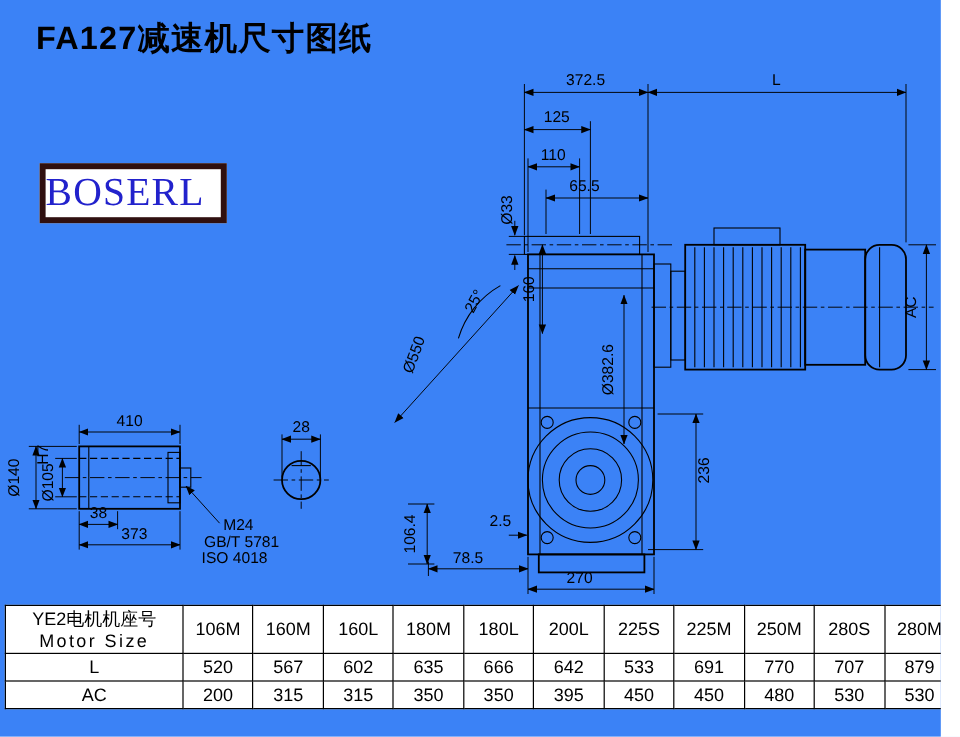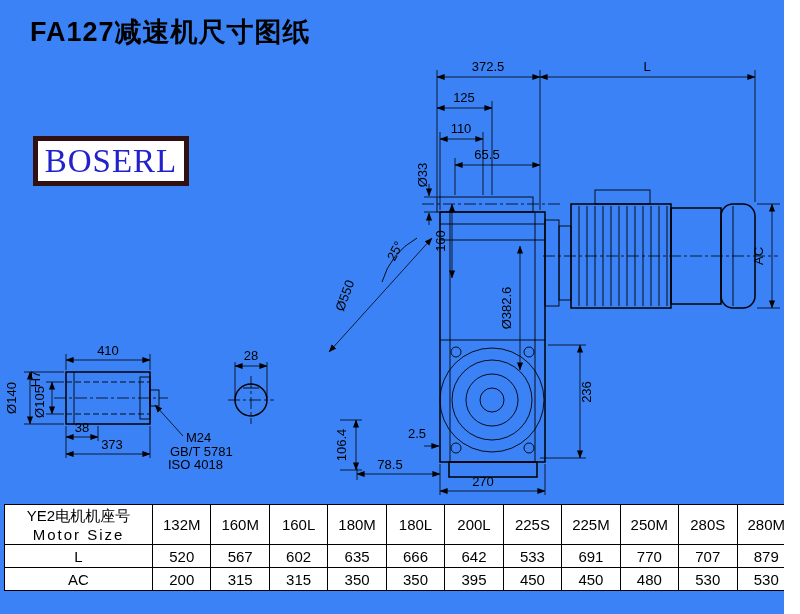--- a/index.html
+++ b/index.html
@@ -5,21 +5,21 @@
   * { margin:0; padding:0; box-sizing:border-box; }
   html,body { width:800px; height:614px; background:#fff; }
   body { font-family:"Liberation Sans", sans-serif; color:#000; }
   #page { position:relative; width:784px; height:614px; background:#3b82f6; overflow:hidden; }
 
   .title { position:absolute; left:30px; top:14px; font-size:27px; font-weight:bold;
            letter-spacing:1px; color:#000; white-space:nowrap; }
 
   .logo { position:absolute; left:33px; top:136px; width:156px; height:50px;
           border:5px solid var(--logo_border, #301010); background:#fff;
-          display:flex; align-items:center; justify-content:center; }
+          display:flex; align-items:center; }
   .logo span { font-family:"Liberation Serif", serif; font-size:33px;
                color:var(--logo_text, #2222cc); letter-spacing:1px; }
 
   svg.drawing { position:absolute; left:0; top:0; }
   svg text { font-family:"Liberation Sans", sans-serif; font-size:13px; fill:#000; }
   .out  { fill:none; stroke:#000; stroke-width:1.5; }
   .thin { fill:none; stroke:#000; stroke-width:0.9; }
   .ext  { stroke:#000; stroke-width:0.8; fill:none; }
   .dim  { stroke:#000; stroke-width:0.8; fill:none;
           marker-start:url(#arr); marker-end:url(#arr); }
@@ -224,21 +224,21 @@
     <colgroup>
       <col class="first">
       <col span="11">
     </colgroup>
     <tbody>
         <tr class="hdr">
       <th>
         <div class="cn">YE2电机机座号</div>
         <div class="en">Motor Size</div>
       </th>
-      <th>132M</th>
+      <th>106M</th>
       <th>160M</th>
       <th>160L</th>
       <th>180M</th>
       <th>180L</th>
       <th>200L</th>
       <th>225S</th>
       <th>225M</th>
       <th>250M</th>
       <th>280S</th>
       <th>280M</th>

